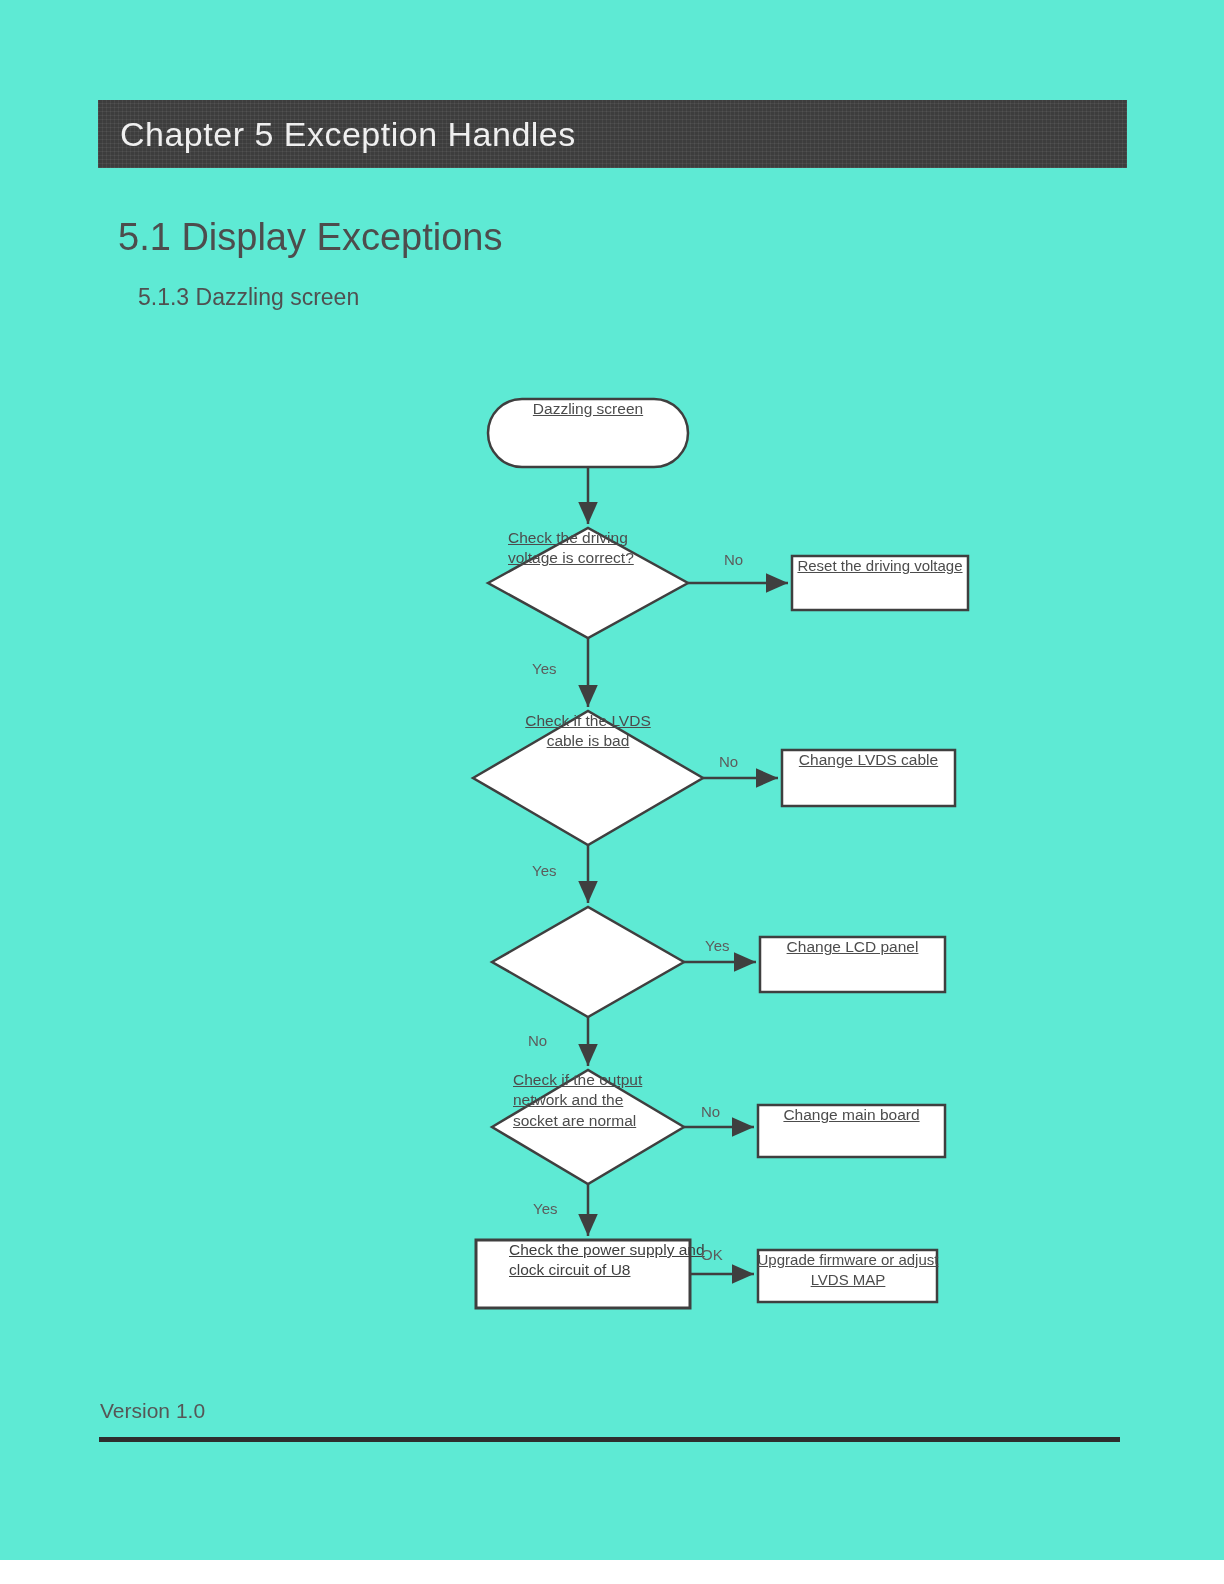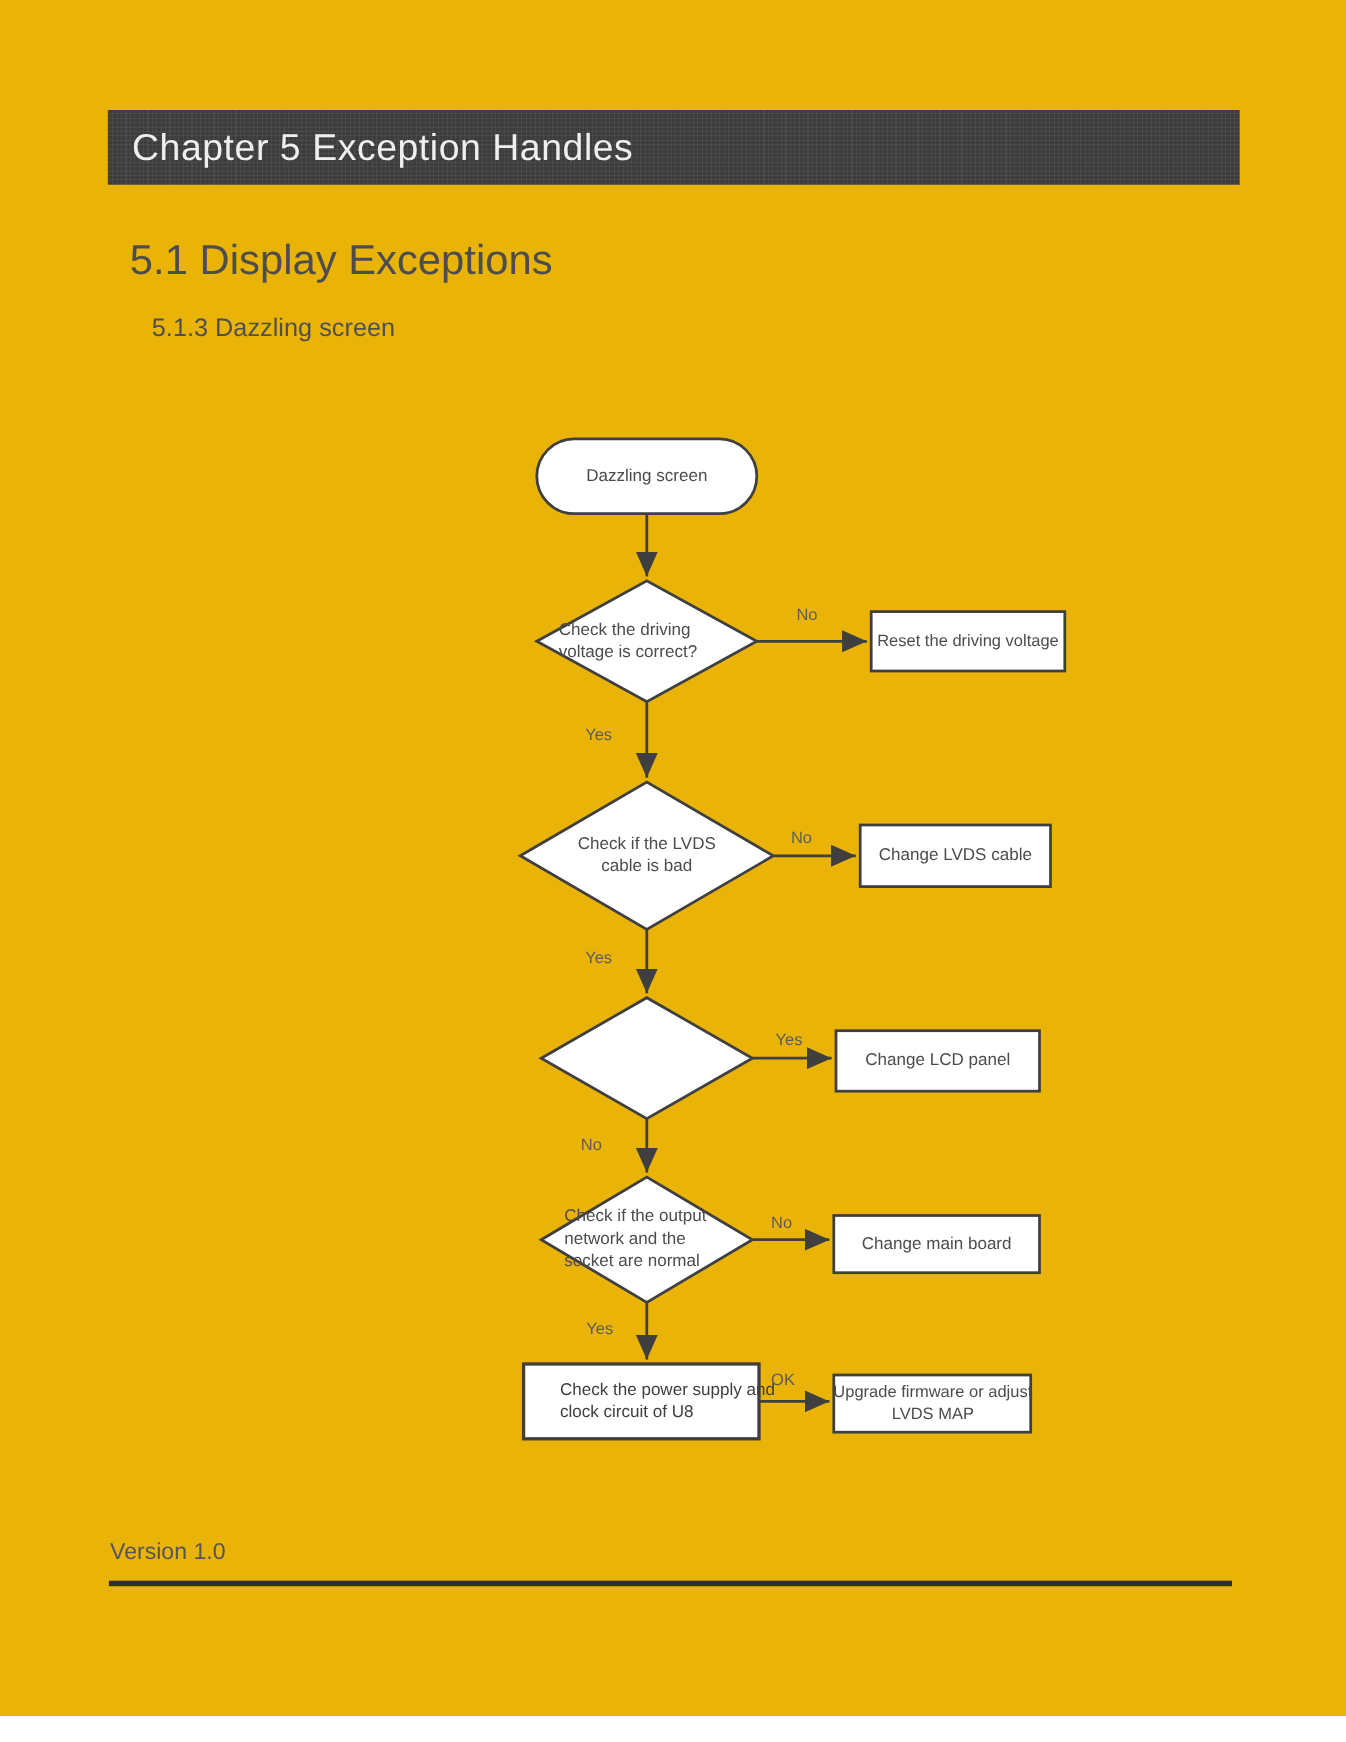--- a/index.html
+++ b/index.html
@@ -1,37 +1,37 @@
 <!DOCTYPE html>
 <html><head>
 <meta charset="utf-8">
 <style>
   * { margin:0; padding:0; box-sizing:border-box; }
   html,body { background:#ffffff; }
   .page {
-    position:relative; width:1224px; height:1560px; background:#eab308;
+    position:relative; width:1224px; height:1560px; background:#5eead4;
     font-family:"Liberation Sans", sans-serif; overflow:hidden;
   }
   .chapter-bar {
     position:absolute; left:98px; top:100px; width:1029px; height:68px;
     background-color:#3d3d3d;
     background-image:
       repeating-linear-gradient(0deg, rgba(255,255,255,0.06) 0 1px, transparent 1px 4px),
       repeating-linear-gradient(90deg, rgba(255,255,255,0.05) 0 1px, transparent 1px 4px);
     color:#efefef; font-size:34px; display:flex; align-items:center;
     padding-left:22px; letter-spacing:0.5px;
   }
   .section-title { position:absolute; left:118px; top:216px; font-size:38px; font-weight:400; color:#4d4d4d; }
   .subsection-title { position:absolute; left:118px; top:284px; font-size:23px; font-weight:400; color:#505050;margin-left:20px; }
 
   svg.flow { position:absolute; left:0; top:0; }
 
   .node-label {
-    position:absolute; display:flex; align-items:center; justify-content:center;
-    text-align:center; color:#4c4c4c; font-size:15.5px; line-height:1.32;
+    position:absolute; display:flex; justify-content:center;
+    text-align:center; color:#4c4c4c; font-size:15.5px; line-height:1.32;text-decoration:underline;
   }
   .node-label .inner { display:inline-block; }
   .align-left { text-align:left; }
   .nowrap { white-space:nowrap; }
   .edge-label { position:absolute; color:#5c5c5c; font-size:15px; }
 
   .footer-version { position:absolute; left:100px; top:1399px; font-size:21px; color:#565656; }
   .footer-rule { position:absolute; left:99px; top:1437px; width:1021px; height:5px; background:#2e2e2e; }
   .page-number { position:absolute; left:0; top:1446px; width:1224px; text-align:center; font-size:20px; color:#474747; }
   .link-underline { position:absolute; left:127px; top:1572px; width:143px; height:3px; background:#1a17a0; }

